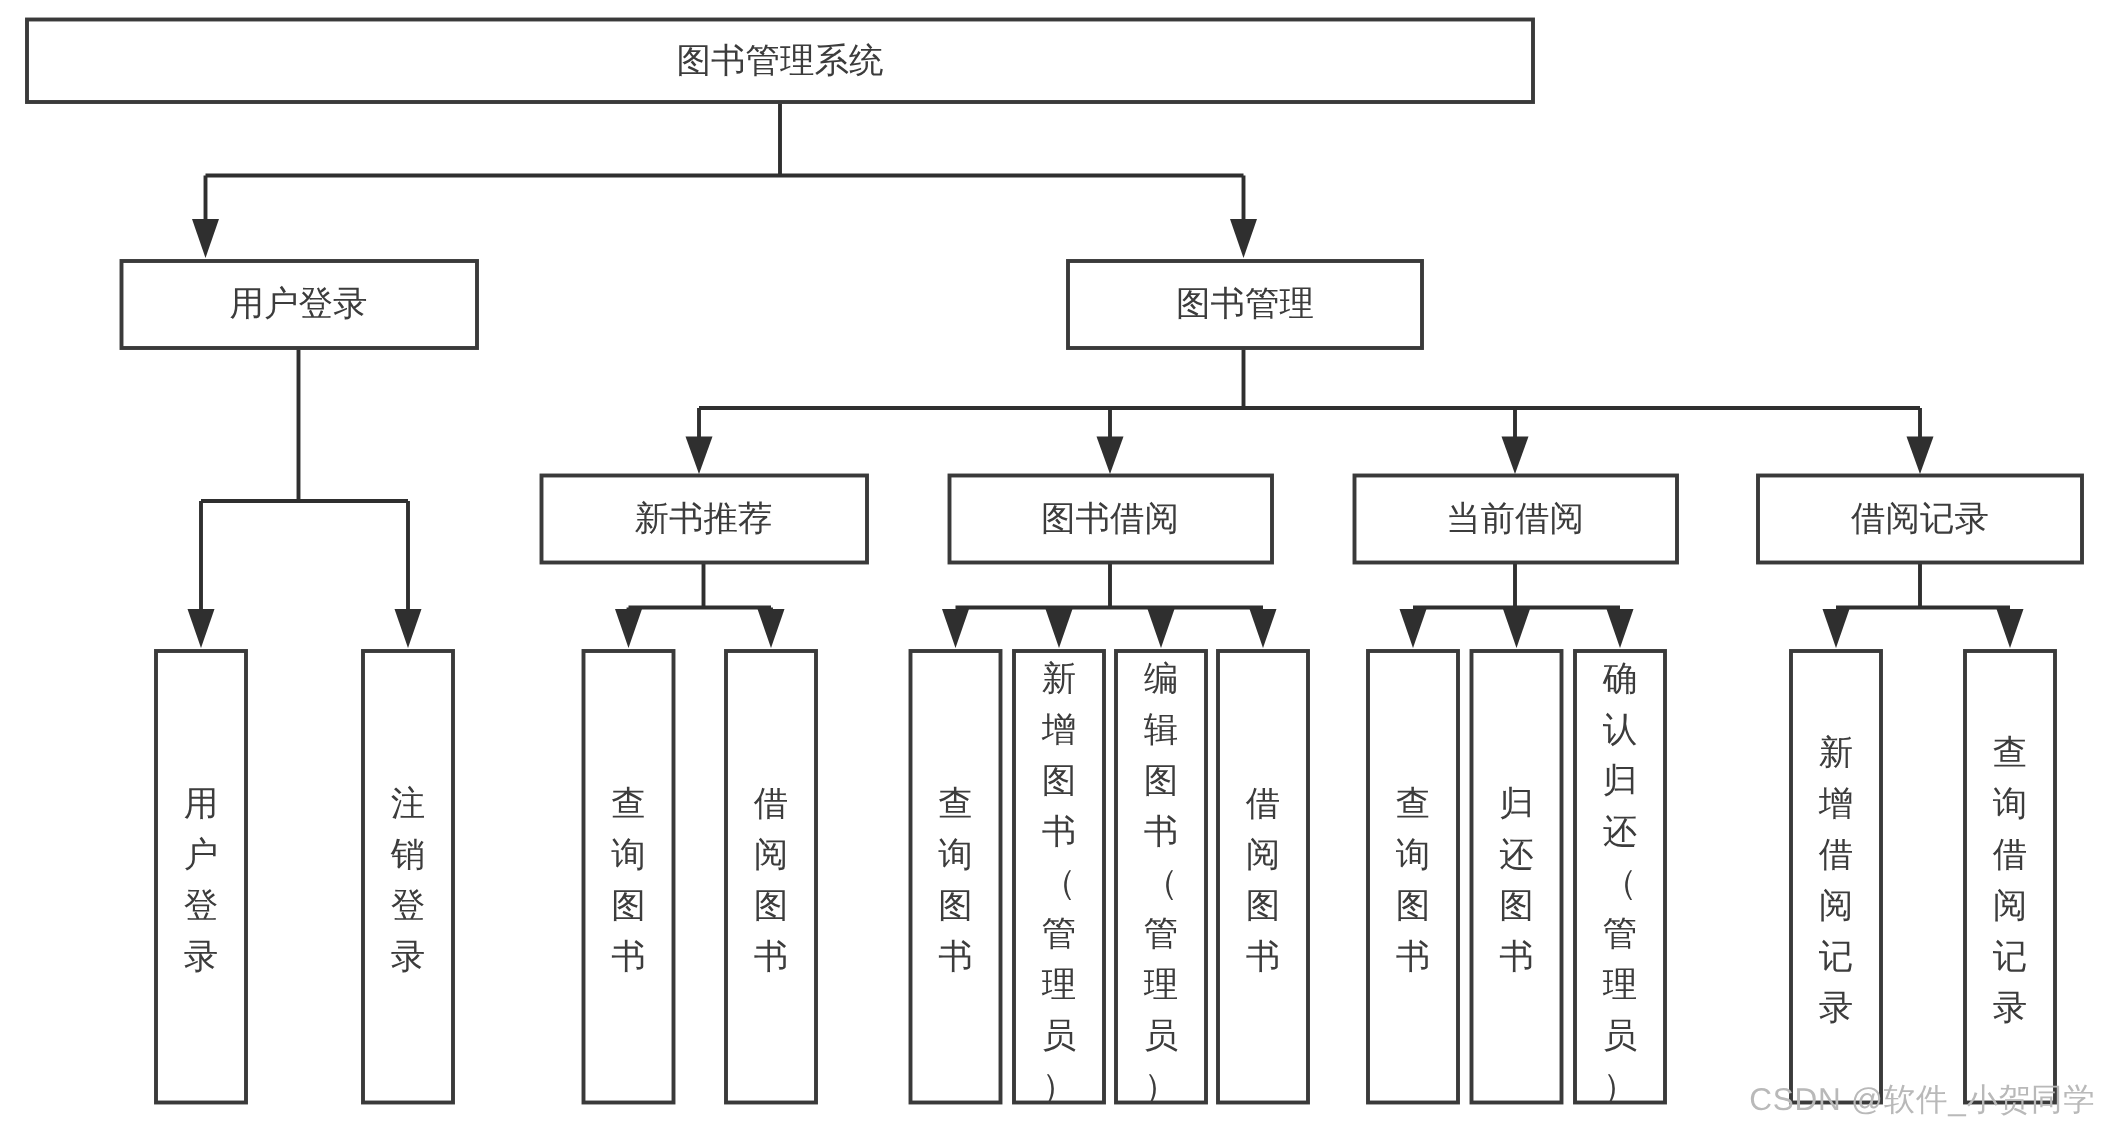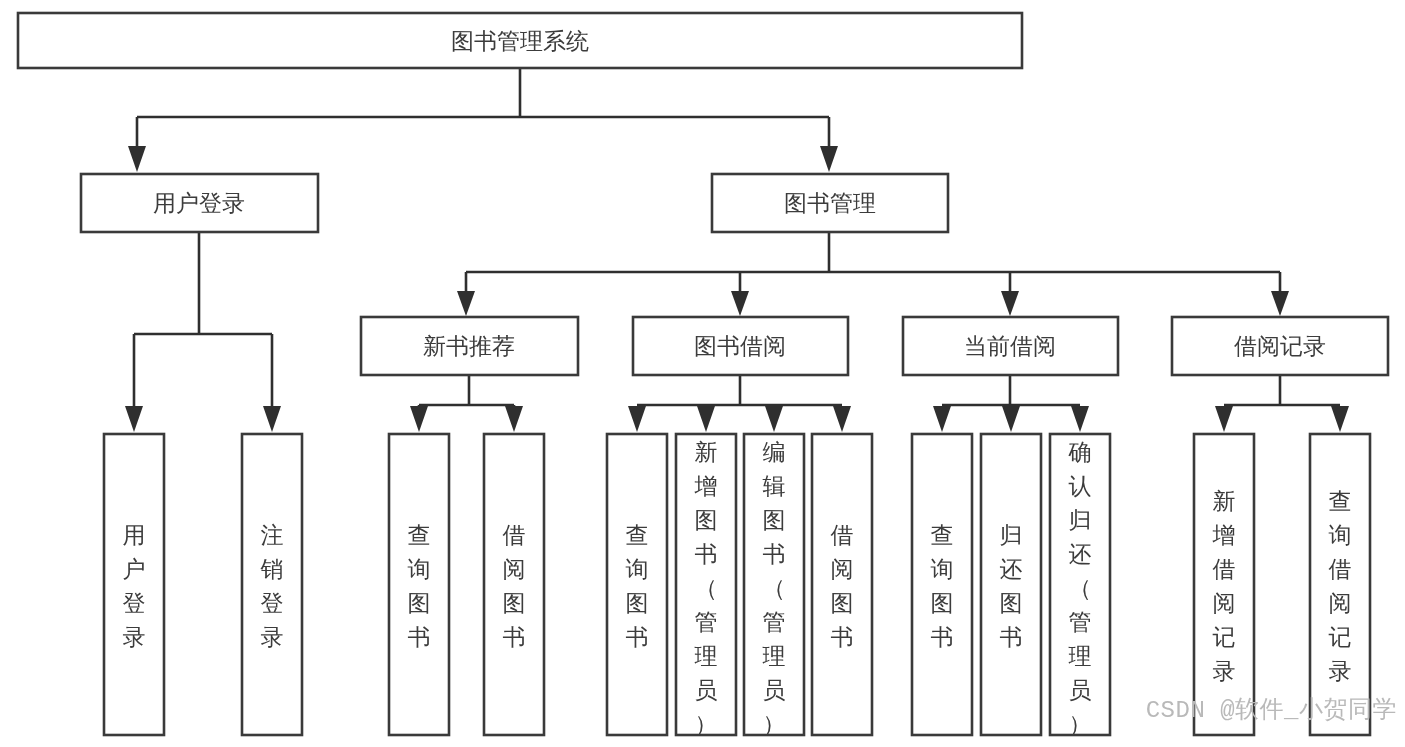--- a/index.html
+++ b/index.html
@@ -57,23 +57,23 @@
   }
   .leaf-label {
     fill: #3c3c3c;
     font-family: "DejaVu Sans", "Liberation Sans", sans-serif;
     font-size: 23px;
     text-anchor: middle;
   }
   .watermark {
     position: absolute;
     right: 8px;
-    bottom: 22px;
-    font-family: Liberation Mono, monospace;
-    font-size: 24px;
+    bottom: 0;
+    font-family: Liberation Sans, sans-serif;
+    font-size: 21px;
     color: #b9b9b9;
     white-space: nowrap;
     letter-spacing: 0.5px;
     user-select: none;
   }
 </style>
 </head>
 <body>
 
 <div id="diagram-root">

